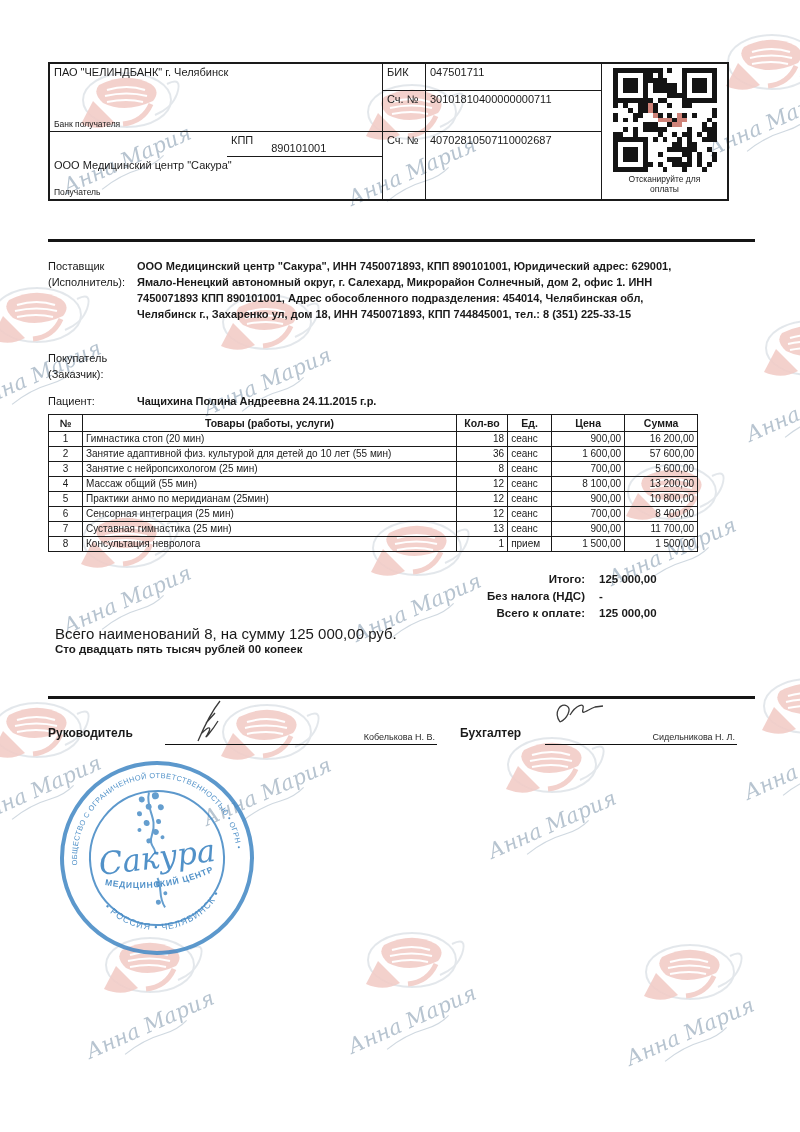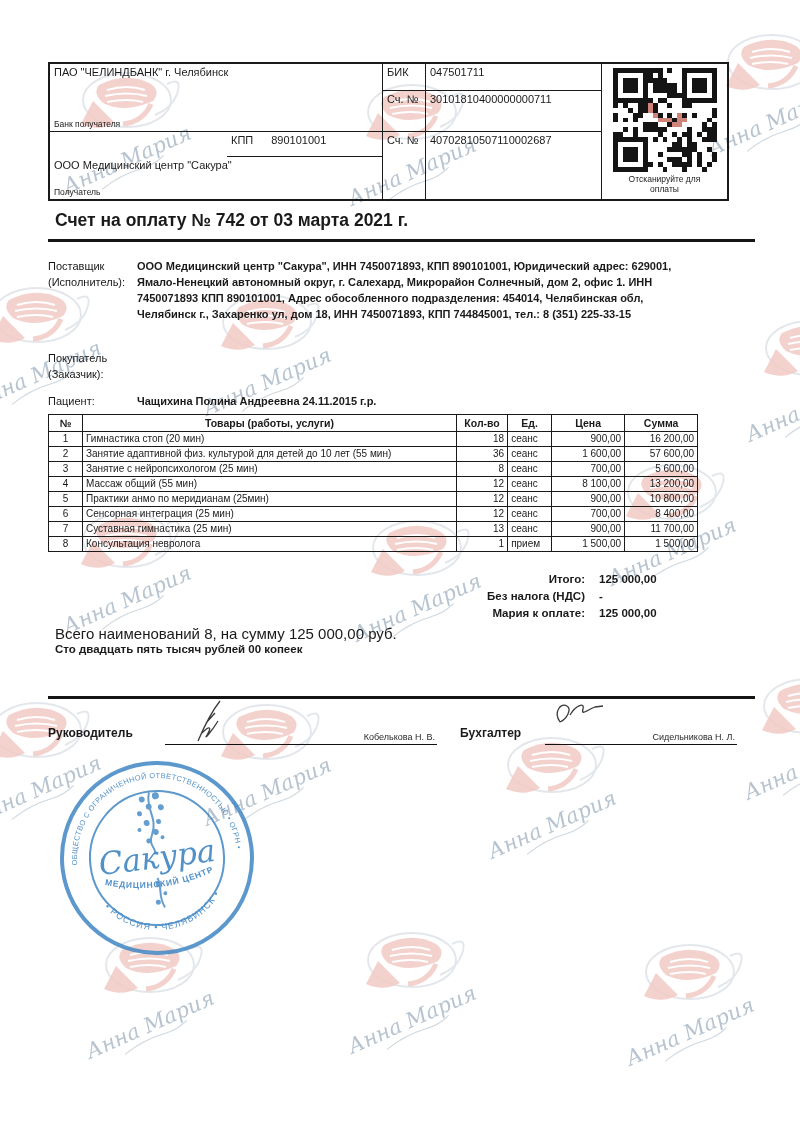--- a/index.html
+++ b/index.html
@@ -25,21 +25,21 @@
   .c-bik-v{grid-area:1/4/2/5;}
   .c-ca-l{grid-area:2/3/3/4;}
   .c-ca-v{grid-area:2/4/3/5;}
   .c-inn{grid-area:3/1/4/2;display:flex;}
   .c-kpp{grid-area:3/2/4/3;display:flex;}
   .c-org{grid-area:4/1/5/3;}
   .c-acc-l{grid-area:3/3/5/4;}
   .c-acc-v{grid-area:3/4/5/5;}
   .c-qr{grid-area:1/5/5/6;display:flex;flex-direction:column;align-items:center;padding:4px 2px 2px 2px;}
   .inn-val{margin-left:22px;}
-  .kpp-val{margin-left:18px;}
+  .kpp-val{margin-left:18px;margin-top:8px;}
   .qr-caption{font-size:8.5px;line-height:10px;text-align:center;width:92px;margin-top:2px;}
 
   .doc-title{position:absolute;left:55px;top:210px;z-index:1;font-size:17.5px;font-weight:bold;}
   .rule{position:absolute;left:48px;width:707px;background:#151515;z-index:1;}
   .rule1{top:239px;height:2.5px;}
   .rule2{top:696px;height:3px;}
 
   .party-label{font-size:11px;line-height:16px;}
   .supplier-text{position:absolute;left:137px;top:258px;width:556px;z-index:1;
     font-size:11px;font-weight:bold;line-height:16px;}
@@ -504,21 +504,20 @@
           <rect x="15" y="1" width="5" height="5" fill="#fff"></rect>
           <rect x="16" y="2" width="3" height="3" fill="#141414"></rect>
           <rect x="0" y="14" width="7" height="7" fill="#141414"></rect>
           <rect x="1" y="15" width="5" height="5" fill="#fff"></rect>
           <rect x="2" y="16" width="3" height="3" fill="#141414"></rect>
         </svg>
       <div class="qr-caption">Отсканируйте для оплаты</div>
     </div>
   </div>
 
-  <div class="doc-title">Счет на оплату № 742 от 03 марта 2021 г.</div>
   <div class="rule rule1"></div>
 
   <div class="abs party-label" style="left:48px;top:258px;">
     <div>Поставщик</div>
     <div>(Исполнитель):</div>
   </div>
   <div class="supplier-text">ООО Медицинский центр "Сакура", ИНН 7450071893, КПП 890101001, Юридический адрес: 629001, Ямало-Ненецкий автономный округ, г. Салехард, Микрорайон Солнечный, дом 2, офис 1. ИНН 7450071893 КПП 890101001, Адрес обособленного подразделения: 454014, Челябинская обл, Челябинск г., Захаренко ул, дом 18, ИНН 7450071893, КПП 744845001, тел.: 8 (351) 225-33-15</div>
 
   <div class="abs party-label" style="left:48px;top:350px;">
     <div>Покупатель</div>
@@ -618,21 +617,21 @@
   <div class="totals">
     <div class="totals-row">
       <span>Итого:</span>
       <span class="totals-val">125 000,00</span>
     </div>
     <div class="totals-row">
       <span>Без налога (НДС)</span>
       <span class="totals-val">-</span>
     </div>
     <div class="totals-row">
-      <span>Мария к оплате:</span>
+      <span>Всего к оплате:</span>
       <span class="totals-val">125 000,00</span>
     </div>
   </div>
 
   <div class="summary1">Всего наименований 8, на сумму 125 000,00 руб.</div>
   <div class="summary2">Сто двадцать пять тысяч рублей 00 копеек</div>
 
   <div class="rule rule2"></div>
 
   <div class="sig-label" style="left:48px;top:726px;">Руководитель</div>

